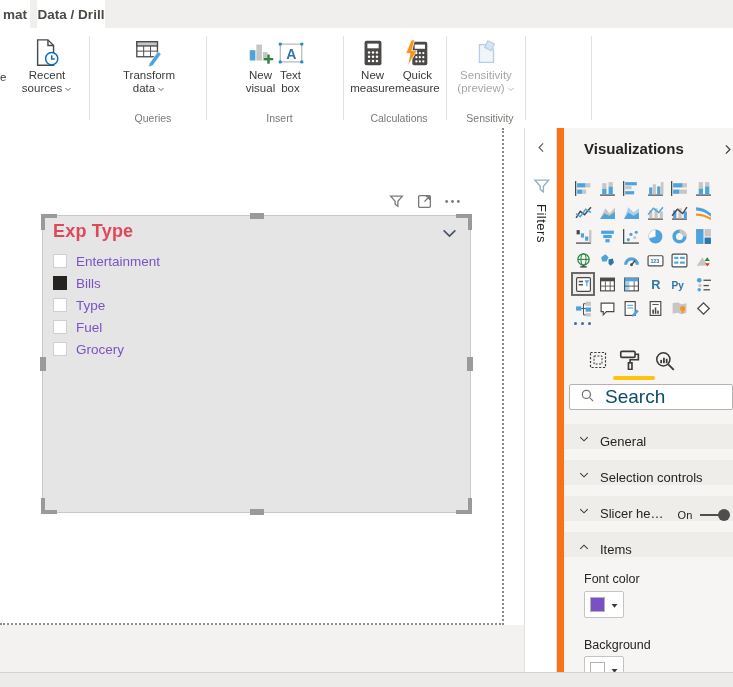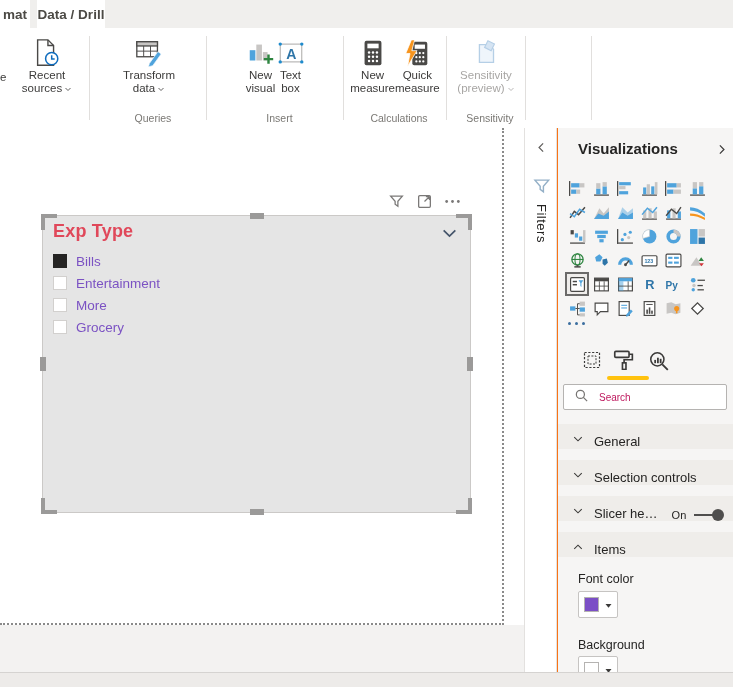--- a/index.html
+++ b/index.html
@@ -49,34 +49,34 @@
   .cbox{width:14px;height:14px;box-sizing:border-box;border:1px solid #D2D0CE;background:#fff;}
   .cbox.checked{background:#252423;border-color:#252423;}
   .slabel{margin-left:9px;font-size:13.5px;}
   
   .fstrip{left:524px;top:128px;width:33px;height:544px;background:#fff;
           border-left:1px solid #E3E1DF;border-right:1px solid #E3E1DF;box-sizing:border-box;}
   .fcollapse{position:absolute;left:10px;top:12px;cursor:pointer;}
   .ffunnel{position:absolute;left:7px;top:48px;}
   .fvert{position:absolute;left:9px;top:76px;writing-mode:vertical-rl;font-size:13px;color:#252423;letter-spacing:.5px;}
   
-  .vizpane{left:557px;top:128px;width:176px;height:544px;background:#F6F5F4;border-left:1px solid #f97316;box-sizing:border-box;overflow:hidden;}
+  .vizpane{left:557px;top:128px;width:176px;height:544px;background:#F6F5F4;border-left:7px solid #f97316;box-sizing:border-box;overflow:hidden;}
   .viz-title{position:absolute;left:20px;top:12px;font-size:15px;font-weight:700;color:#252423;}
   .viz-expand{position:absolute;left:157px;top:14px;cursor:pointer;}
   .vgrid{position:absolute;left:7px;top:48px;width:146px;display:grid;grid-template-columns:repeat(6,24px);grid-auto-rows:24px;}
   .vcell{display:flex;align-items:center;justify-content:center;cursor:pointer;box-sizing:border-box;}
   .vcell.sel{border:2px solid #6B6A69;background:#EFEDEB;}
   .vmore{position:absolute;left:10px;top:194px;display:flex;gap:4px;cursor:pointer;}
   .vmore i{width:3px;height:3px;border-radius:50%;background:#3B6E9F;}
   .ptabs{position:absolute;left:0;top:220px;width:176px;height:32px;}
   .ptab{position:absolute;cursor:pointer;}
   .ptab-underline{position:absolute;left:49px;top:28px;width:42px;height:4px;border-radius:2px;}
   .searchbox{position:absolute;left:5px;top:256px;width:164px;height:26px;background:#fff;border:1px solid #B5B3B1;
              border-radius:2px;display:flex;align-items:center;padding-left:10px;box-sizing:border-box;cursor:text;}
-  .search-ph{margin-left:10px;font-size:10px;color:#be185d;}
+  .search-ph{margin-left:10px;font-size:19px;color:#0c4a6e;}
   .secbar{position:absolute;left:0;width:176px;height:25px;background:#EFEDEA;display:flex;align-items:flex-end;
           padding-left:14px;box-sizing:border-box;cursor:pointer;}
   .seclabel{margin-left:10px;font-size:13px;color:#252423;white-space:nowrap;}
   .sec-on{font-size:11px;color:#252423;margin-left:14px;}
   .toggle{position:relative;width:30px;height:12px;margin-left:8px;cursor:pointer;}
   .toggle .track{position:absolute;left:0;top:5px;width:26px;height:2px;background:#4F4E4D;}
   .toggle .knob{position:absolute;right:0;top:0;width:12px;height:12px;border-radius:50%;background:#4F4E4D;}
   .fieldlabel{position:absolute;left:20px;font-size:12.5px;color:#252423;}
   .swatchbtn{position:absolute;left:20px;width:40px;height:27px;background:#fff;border:1px solid #C6C4C2;border-radius:2px;
              display:flex;align-items:center;cursor:pointer;box-sizing:border-box;}
@@ -269,30 +269,34 @@
     <div class="handle h-t"></div>
     <div class="handle h-b"></div>
     <div class="handle h-l"></div>
     <div class="handle h-r"></div>
     <div class="slicer-title" style="color: rgb(224, 72, 90);">Exp Type</div>
     <span class="slicer-chevron" id="slicer-chevron"><svg width="17" height="17" viewBox="0 0 16 16" xmlns="http://www.w3.org/2000/svg">
           <path d="M2.5,5 L8,10.5 L13.5,5" fill="none" stroke="#44546A" stroke-width="1.6"></path>
         </svg></span>
     <div class="slicer-items" id="slicer-items">
         <div class="srow">
+          <span class="cbox"></span>
+          <span class="slabel" style="color: rgb(123, 82, 195);">Entertainment</span>
+        </div>
+        <div class="srow">
           <span class="cbox checked"></span>
           <span class="slabel" style="color: rgb(123, 82, 195);">Bills</span>
         </div>
         <div class="srow">
           <span class="cbox"></span>
-          <span class="slabel" style="color: rgb(123, 82, 195);">Entertainment</span>
+          <span class="slabel" style="color: rgb(123, 82, 195);">Type</span>
         </div>
         <div class="srow">
           <span class="cbox"></span>
-          <span class="slabel" style="color: rgb(123, 82, 195);">More</span>
+          <span class="slabel" style="color: rgb(123, 82, 195);">Fuel</span>
         </div>
         <div class="srow">
           <span class="cbox"></span>
           <span class="slabel" style="color: rgb(123, 82, 195);">Grocery</span>
         </div>
       </div>
   </div>
 </div>
 
 <div class="abs fstrip">

